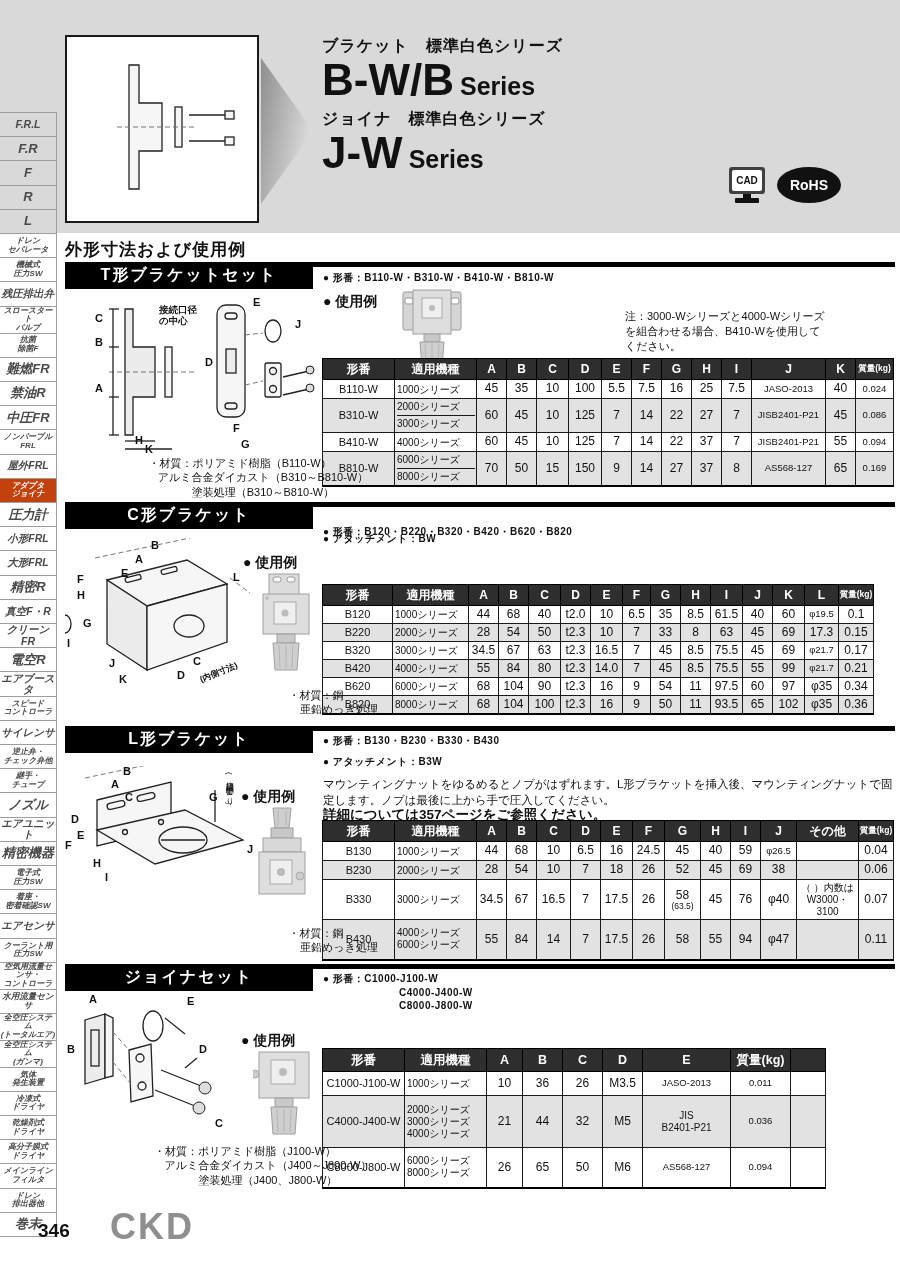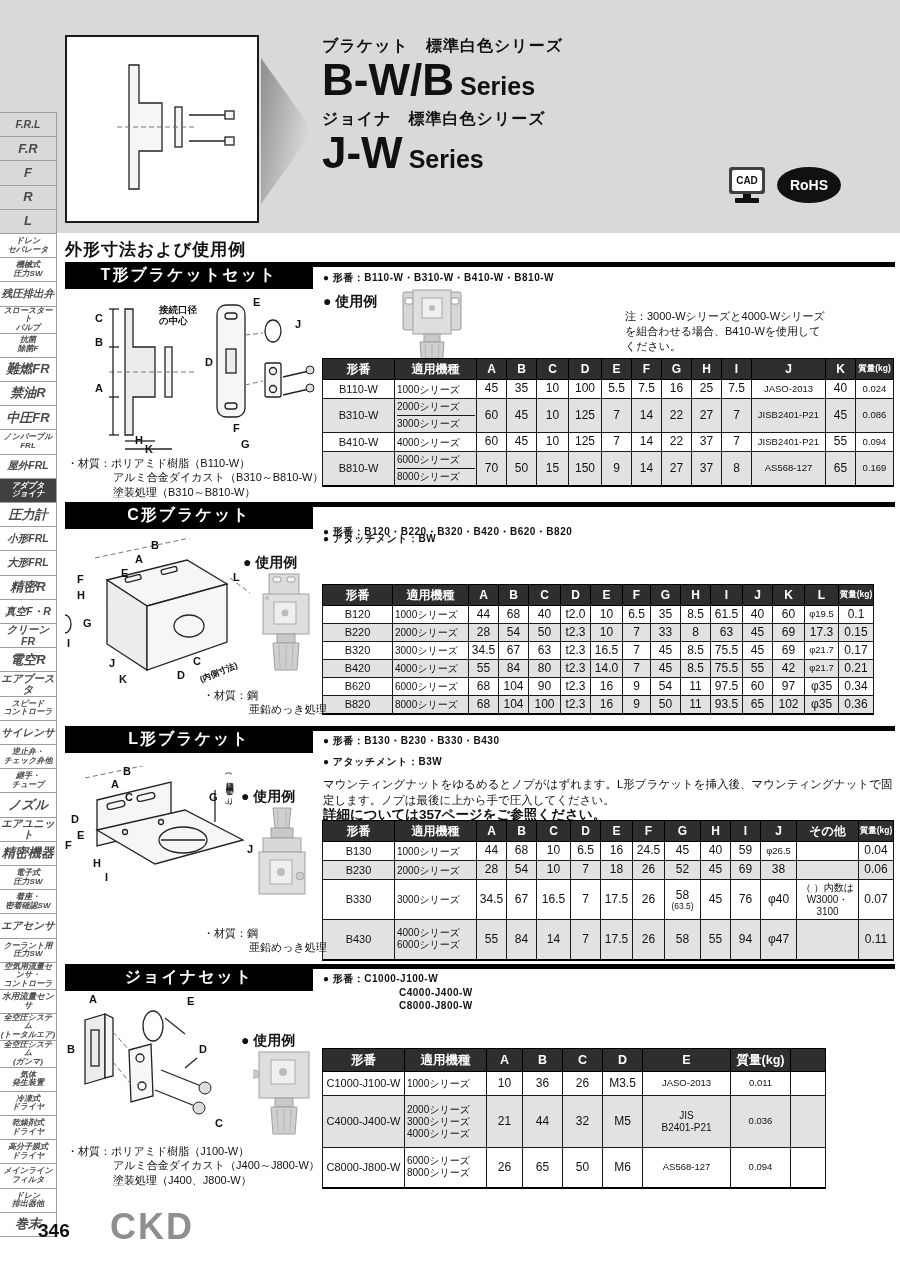--- a/index.html
+++ b/index.html
@@ -29,32 +29,32 @@
 
   
   .sidebar{position:absolute;left:0;top:112px;width:57px;height:1125px;display:flex;flex-direction:column;
            border-top:1px solid #9e9e9e;border-right:1px solid #9e9e9e;box-sizing:border-box;}
   .sb-item{flex:1;display:flex;align-items:center;justify-content:center;text-align:center;
            border-bottom:1px solid #9e9e9e;color:#4a4a4a;font-weight:bold;line-height:1.08;font-style:italic;}
   .s-lg{font-size:13px;}
   .s-md{font-size:10.5px;}
   .s-sm{font-size:8.5px;}
   .s2{font-size:8px;}
-  .sb-item.sel{background:#404040;color:#fff;text-align:center;}
+  .sb-item.sel{background:#c2410c;color:#fff;text-align:center;}
 
   
   .page-title{position:absolute;left:65px;top:238px;font-size:17px;font-weight:bold;letter-spacing:1px;}
   .section{position:absolute;left:65px;width:830px;}
   .sec-bar{position:absolute;left:0;top:0;width:248px;height:27px;background:#000;color:#fff;
            display:flex;align-items:center;justify-content:center;font-size:16px;font-weight:bold;letter-spacing:2px;}
   .sec-rule{position:absolute;left:248px;top:0;width:582px;height:5px;background:#000;}
   .models{position:absolute;font-size:10px;font-weight:bold;letter-spacing:0.5px;}
   .lbl{position:absolute;font-size:14px;font-weight:bold;}
   .note{position:absolute;font-size:11px;line-height:1.35;}
-  .material{position:absolute;font-size:11px;line-height:1.3;padding-left:46px;text-indent:-46px;}
+  .material{position:absolute;font-size:11px;line-height:1.3;padding-left:46px;text-indent:-46px;text-align:center;}
   .desc{position:absolute;font-size:11.5px;line-height:1.35;width:575px;}
   .desc-b{position:absolute;font-size:13.5px;font-weight:bold;}
   .hang{padding-left:76px;text-indent:-76px;line-height:1.35;}
 
   
   table.spec{position:absolute;border-collapse:collapse;table-layout:fixed;border-bottom:2px solid #000;}
   table.spec th{background:#2e2e2e;color:#fff;font-weight:bold;font-size:12px;border:1px solid #000;height:20px;padding:0;}
   table.spec th.thsm{font-size:8.5px;}
   table.jt th{height:22px;font-size:12.5px;}
   table.spec td{border:1px solid #1a1a1a;text-align:center;font-size:12px;line-height:1.1;padding:0 1px;background:#fff;}
@@ -474,21 +474,21 @@
             <td class="">55</td>
             <td class="">84</td>
             <td class="">80</td>
             <td class="">t2.3</td>
             <td class="">14.0</td>
             <td class="">7</td>
             <td class="">45</td>
             <td class="">8.5</td>
             <td class="">75.5</td>
             <td class="">55</td>
-            <td class="">42</td>
+            <td class="">99</td>
             <td class=" sm">φ21.7</td>
             <td class="">0.21</td>
           </tr>
           <tr style="height:18px">
             <td class="c0">B620</td>
             <td class="c1">6000シリーズ</td>
             <td class="">68</td>
             <td class="">104</td>
             <td class="">90</td>
             <td class="">t2.3</td>

